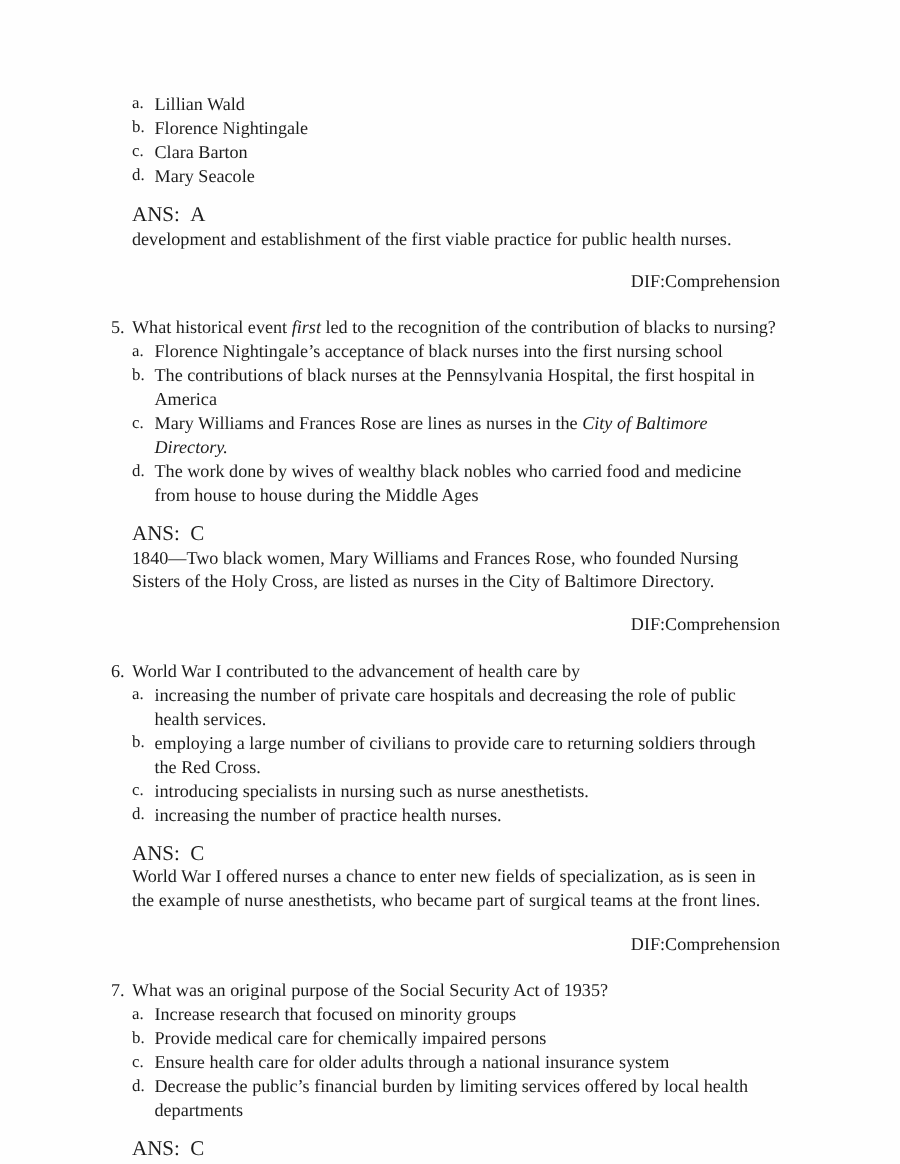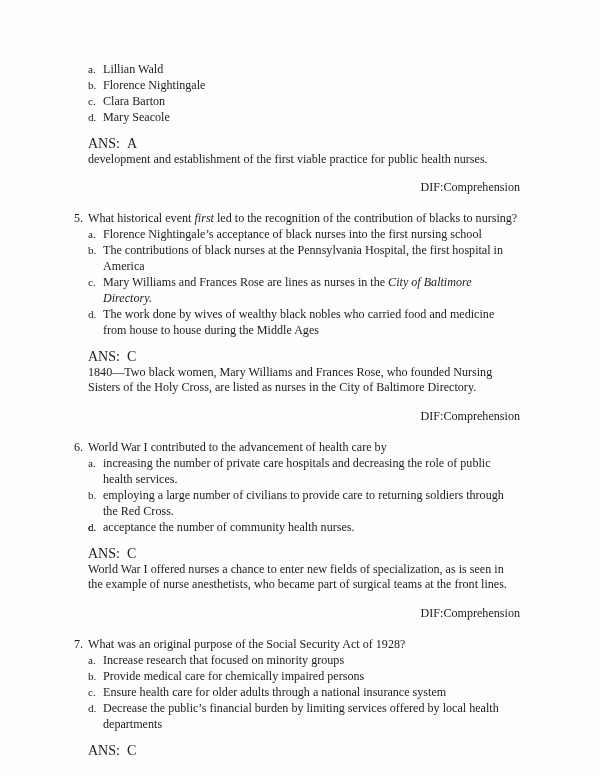--- a/index.html
+++ b/index.html
@@ -166,24 +166,24 @@
       <span class="qnum">6.</span><span>World War I contributed to the advancement of health care by</span>
     </div>
     <div>
       <div class="option">
         <span class="olet">a.</span><span>increasing the number of private care hospitals and decreasing the role of public health services.</span>
       </div>
       <div class="option">
         <span class="olet">b.</span><span>employing a large number of civilians to provide care to returning soldiers through the Red Cross.</span>
       </div>
       <div class="option">
-        <span class="olet">c.</span>
-      </div>
-      <div class="option">
-        <span class="olet">d.</span><span>acceptance the number of community health nurses.</span>
+        <span class="olet">c.</span><span>introducing specialists in nursing such as nurse anesthetists.</span>
+      </div>
+      <div class="option">
+        <span class="olet">d.</span><span>increasing the number of practice health nurses.</span>
       </div>
     </div>
 
     <div class="spacer-sm"></div>
 
     <div class="ansblock">
       <span class="ans-label">ANS:</span><span class="ans-gap"></span><span>C</span>
     </div>
     <div class="rationale">
       <span>World War I offered nurses a chance to enter new fields of specialization, as is seen in</span>
@@ -194,21 +194,21 @@
 
     <div class="spacer-md"></div>
 
     <div class="difblock">
       <span class="dif-label">DIF:</span><span>Comprehension</span>
     </div>
 
     <div class="spacer-lg"></div>
 
     <div class="question">
-      <span class="qnum">7.</span><span>What was an original purpose of the Social Security Act of 1928?</span>
+      <span class="qnum">7.</span><span>What was an original purpose of the Social Security Act of 1935?</span>
     </div>
     <div>
       <div class="option">
         <span class="olet">a.</span><span>Increase research that focused on minority groups</span>
       </div>
       <div class="option">
         <span class="olet">b.</span><span>Provide medical care for chemically impaired persons</span>
       </div>
       <div class="option">
         <span class="olet">c.</span><span>Ensure health care for older adults through a national insurance system</span>

